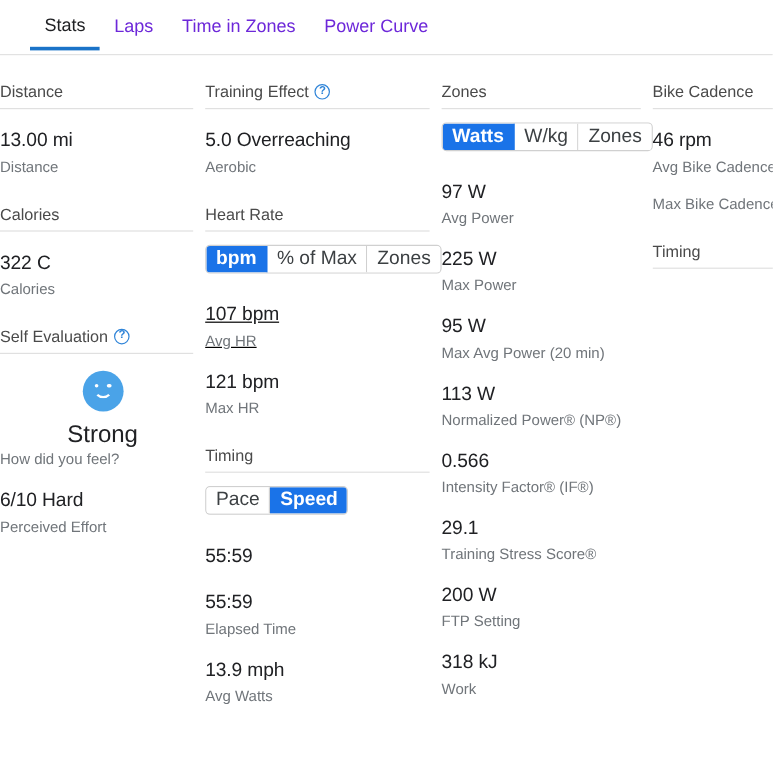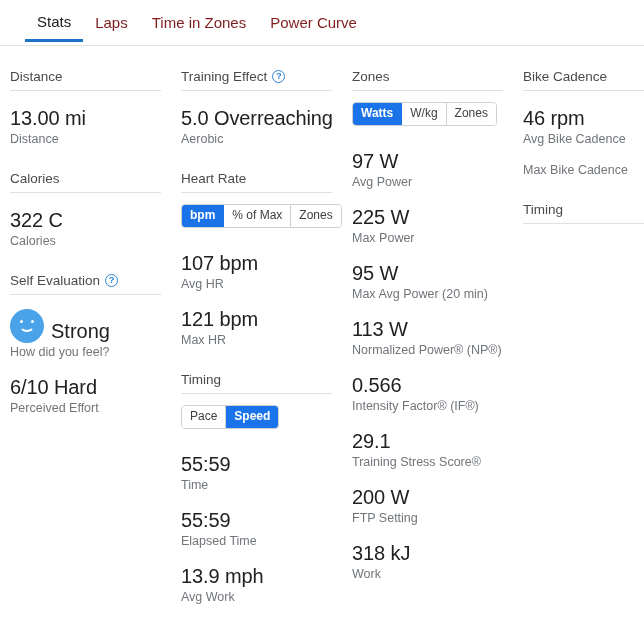--- a/index.html
+++ b/index.html
@@ -15,39 +15,38 @@
   .tabbar {
     position: relative;
     height: 46px;
     border-bottom: 1px solid #e2e2e2;
     padding-left: 25px;
     display: flex;
     align-items: center;
   }
   .tab {
     font-size: 15px;
-    color: #7f1d1d;
+    color: #6d28d9;
     padding: 8px 12px 9px 12px;
     cursor: pointer;
     white-space: nowrap;
     line-height: 17px;
   }
   .tab.active {
     color: #202124;
     border-bottom: 3px solid #1a73c8;
     margin-bottom: -1px;
   }
 
   
   .columns {
     display: flex;
     padding-top: 23px;
   }
   .col {
-    padding-left: 10px;
     flex: 0 0 171px;
   }
   .col:last-child { flex: 0 0 131px; }
 
   .section { margin-bottom: 4px; }
   .section + .section { margin-top: 24px; }
 
   .section-title {
     font-size: 13.5px;
     color: #4a4a4a;
@@ -72,39 +71,40 @@
     line-height: 10.5px;
     text-align: center;
     font-weight: bold;
     cursor: pointer;
     flex: 0 0 auto;
   }
 
   
   .metric { margin-top: 15px; }
   .metric-value {
-    font-size: 20px;
+    font-size: 16px;
     color: #202124;
     line-height: 24px;
     font-weight: 400;
     letter-spacing: -0.1px;
   }
   .metric-label {
     font-size: 12.5px;
     color: #70757a;
     line-height: 16px;
     margin-top: 1px;
   }
 
   
   .eval-row {
     display: flex;
-    align-items: flex-end;
+    align-items: center;
     gap: 7px;
     margin-top: 14px;
+    flex-direction: column;
   }
   .smiley {
     width: 34px; height: 34px;
     border-radius: 50%;
     background: #4aa3e8;
     position: relative;
     flex: 0 0 auto;
   }
   .smiley .eye {
     position: absolute;
@@ -133,21 +133,21 @@
   
   .toggle {
     display: inline-flex;
     margin-top: 11px;
     border-radius: 4px;
     overflow: hidden;
     border: 1px solid #d0d0d0;
     background: #fff;
   }
   .toggle-btn {
-    font-size: 12px;
+    font-size: 16px;
     padding: 4px 8px 5px 8px;
     color: #3c4043;
     background: #fff;
     cursor: pointer;
     border-right: 1px solid #d0d0d0;
     line-height: 13px;
     white-space: nowrap;
   }
   .toggle-btn:last-child { border-right: none; }
   .toggle-btn.on {
@@ -236,49 +236,48 @@
 
     <div class="section">
       <div class="section-title">
         <span>Heart Rate</span>
       </div>
       <div class="toggle">
         <div class="toggle-btn on">bpm</div>
         <div class="toggle-btn">% of Max</div>
         <div class="toggle-btn">Zones</div>
       </div>
-      <div class="metric" style="margin-top:23px;">
+      <div class="metric" style="margin-top:23px;text-decoration:underline;">
         <div class="metric-value">107 bpm</div>
         <div class="metric-label">Avg HR</div>
       </div>
       <div class="metric">
         <div class="metric-value">121 bpm</div>
         <div class="metric-label">Max HR</div>
       </div>
     </div>
 
     <div class="section">
       <div class="section-title">
         <span>Timing</span>
       </div>
       <div class="toggle">
         <div class="toggle-btn">Pace</div>
         <div class="toggle-btn on">Speed</div>
       </div>
       <div class="metric" style="margin-top:23px;">
         <div class="metric-value">55:59</div>
-        <div class="metric-label">Time</div>
       </div>
       <div class="metric">
         <div class="metric-value">55:59</div>
         <div class="metric-label">Elapsed Time</div>
       </div>
       <div class="metric">
         <div class="metric-value">13.9 mph</div>
-        <div class="metric-label">Avg Work</div>
+        <div class="metric-label">Avg Watts</div>
       </div>
     </div>
 
   </div>
 
   <div class="col">
 
     <div class="section">
       <div class="section-title">
         <span>Zones</span>

